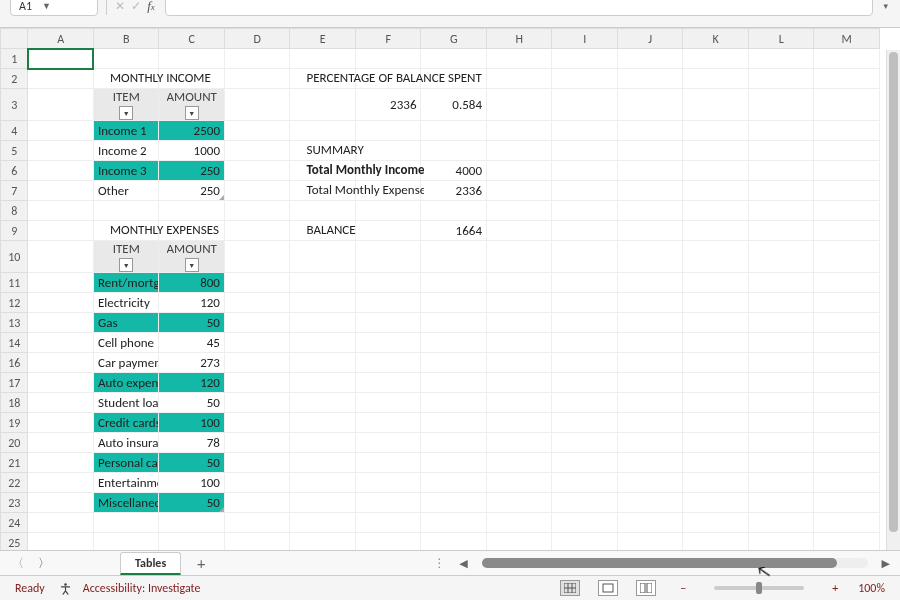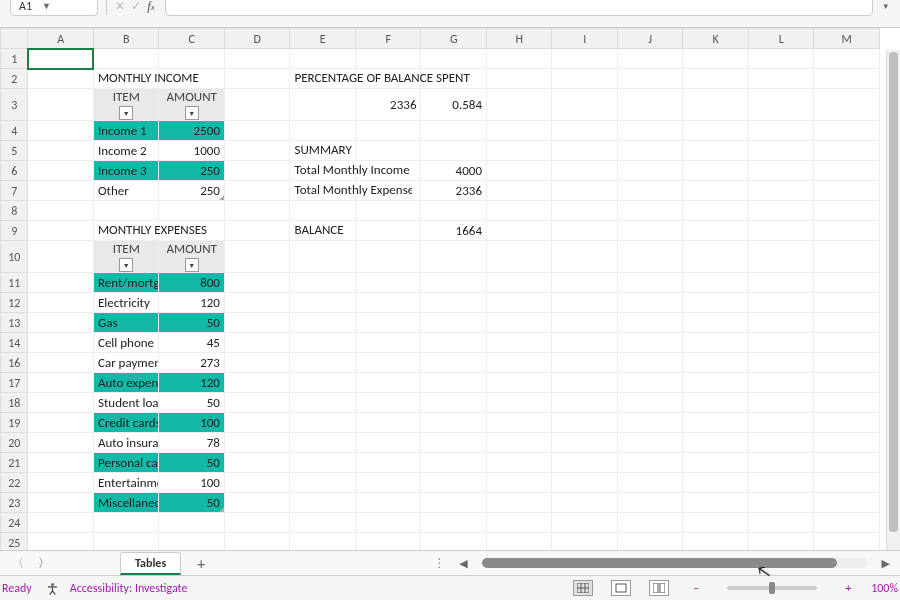--- a/index.html
+++ b/index.html
@@ -135,21 +135,21 @@
     color: #222;
     text-align: left;
     position: relative;
   }
   td.cell.num { text-align: right; margin-top: 24px; }
 
   
   td.cell.spill { overflow: visible; }
   td.cell.spill > span {
     position: absolute;
-    left: 4px;
+    left: 16px;
     top: 1px;
     white-space: nowrap;
     background: transparent;
   }
 
   
   td.th {
     background: #e9e9e9;
     font-weight: normal;
     color: #444;
@@ -266,22 +266,22 @@
   }
   .hscroll-arrow { color: #666; font-size: 11px; padding: 0 2px;}
 
   
   .statusbar {
     height: 24px;
     background: #f5f5f5;
     display: flex;
     align-items: center;
     font-size: 12px;
-    color: #a21caf;
-    padding: 0 2px;
+    color: #7f1d1d;
+    padding: 0 15px;
     gap: 14px;
   }
   .statusbar .spacer { flex: 1; }
   .viewbtn {
     width: 20px;
     height: 16px;
     border: 1px solid #999;
     display: inline-flex;
     align-items: center;
     justify-content: center;
@@ -486,21 +486,21 @@
             <td class="cell"></td>
             <td class="cell"></td>
           </tr>
           <tr>
             <td class="rowhdr">6</td>
             <td class="cell"></td>
             <td class="cell band">Income 3</td>
             <td class="cell num band">250</td>
             <td class="cell"></td>
             <td class="cell spill">
-              <span style="max-width: 118px; overflow: hidden; display: inline-block;">Total Monthly Income</span>
+              <span style="max-width: 118px; overflow: hidden; display: inline-block; font-weight: bold;">Total Monthly Income</span>
             </td>
             <td class="cell"></td>
             <td class="cell num">4000</td>
             <td class="cell"></td>
             <td class="cell"></td>
             <td class="cell"></td>
             <td class="cell"></td>
             <td class="cell"></td>
             <td class="cell"></td>
           </tr>

